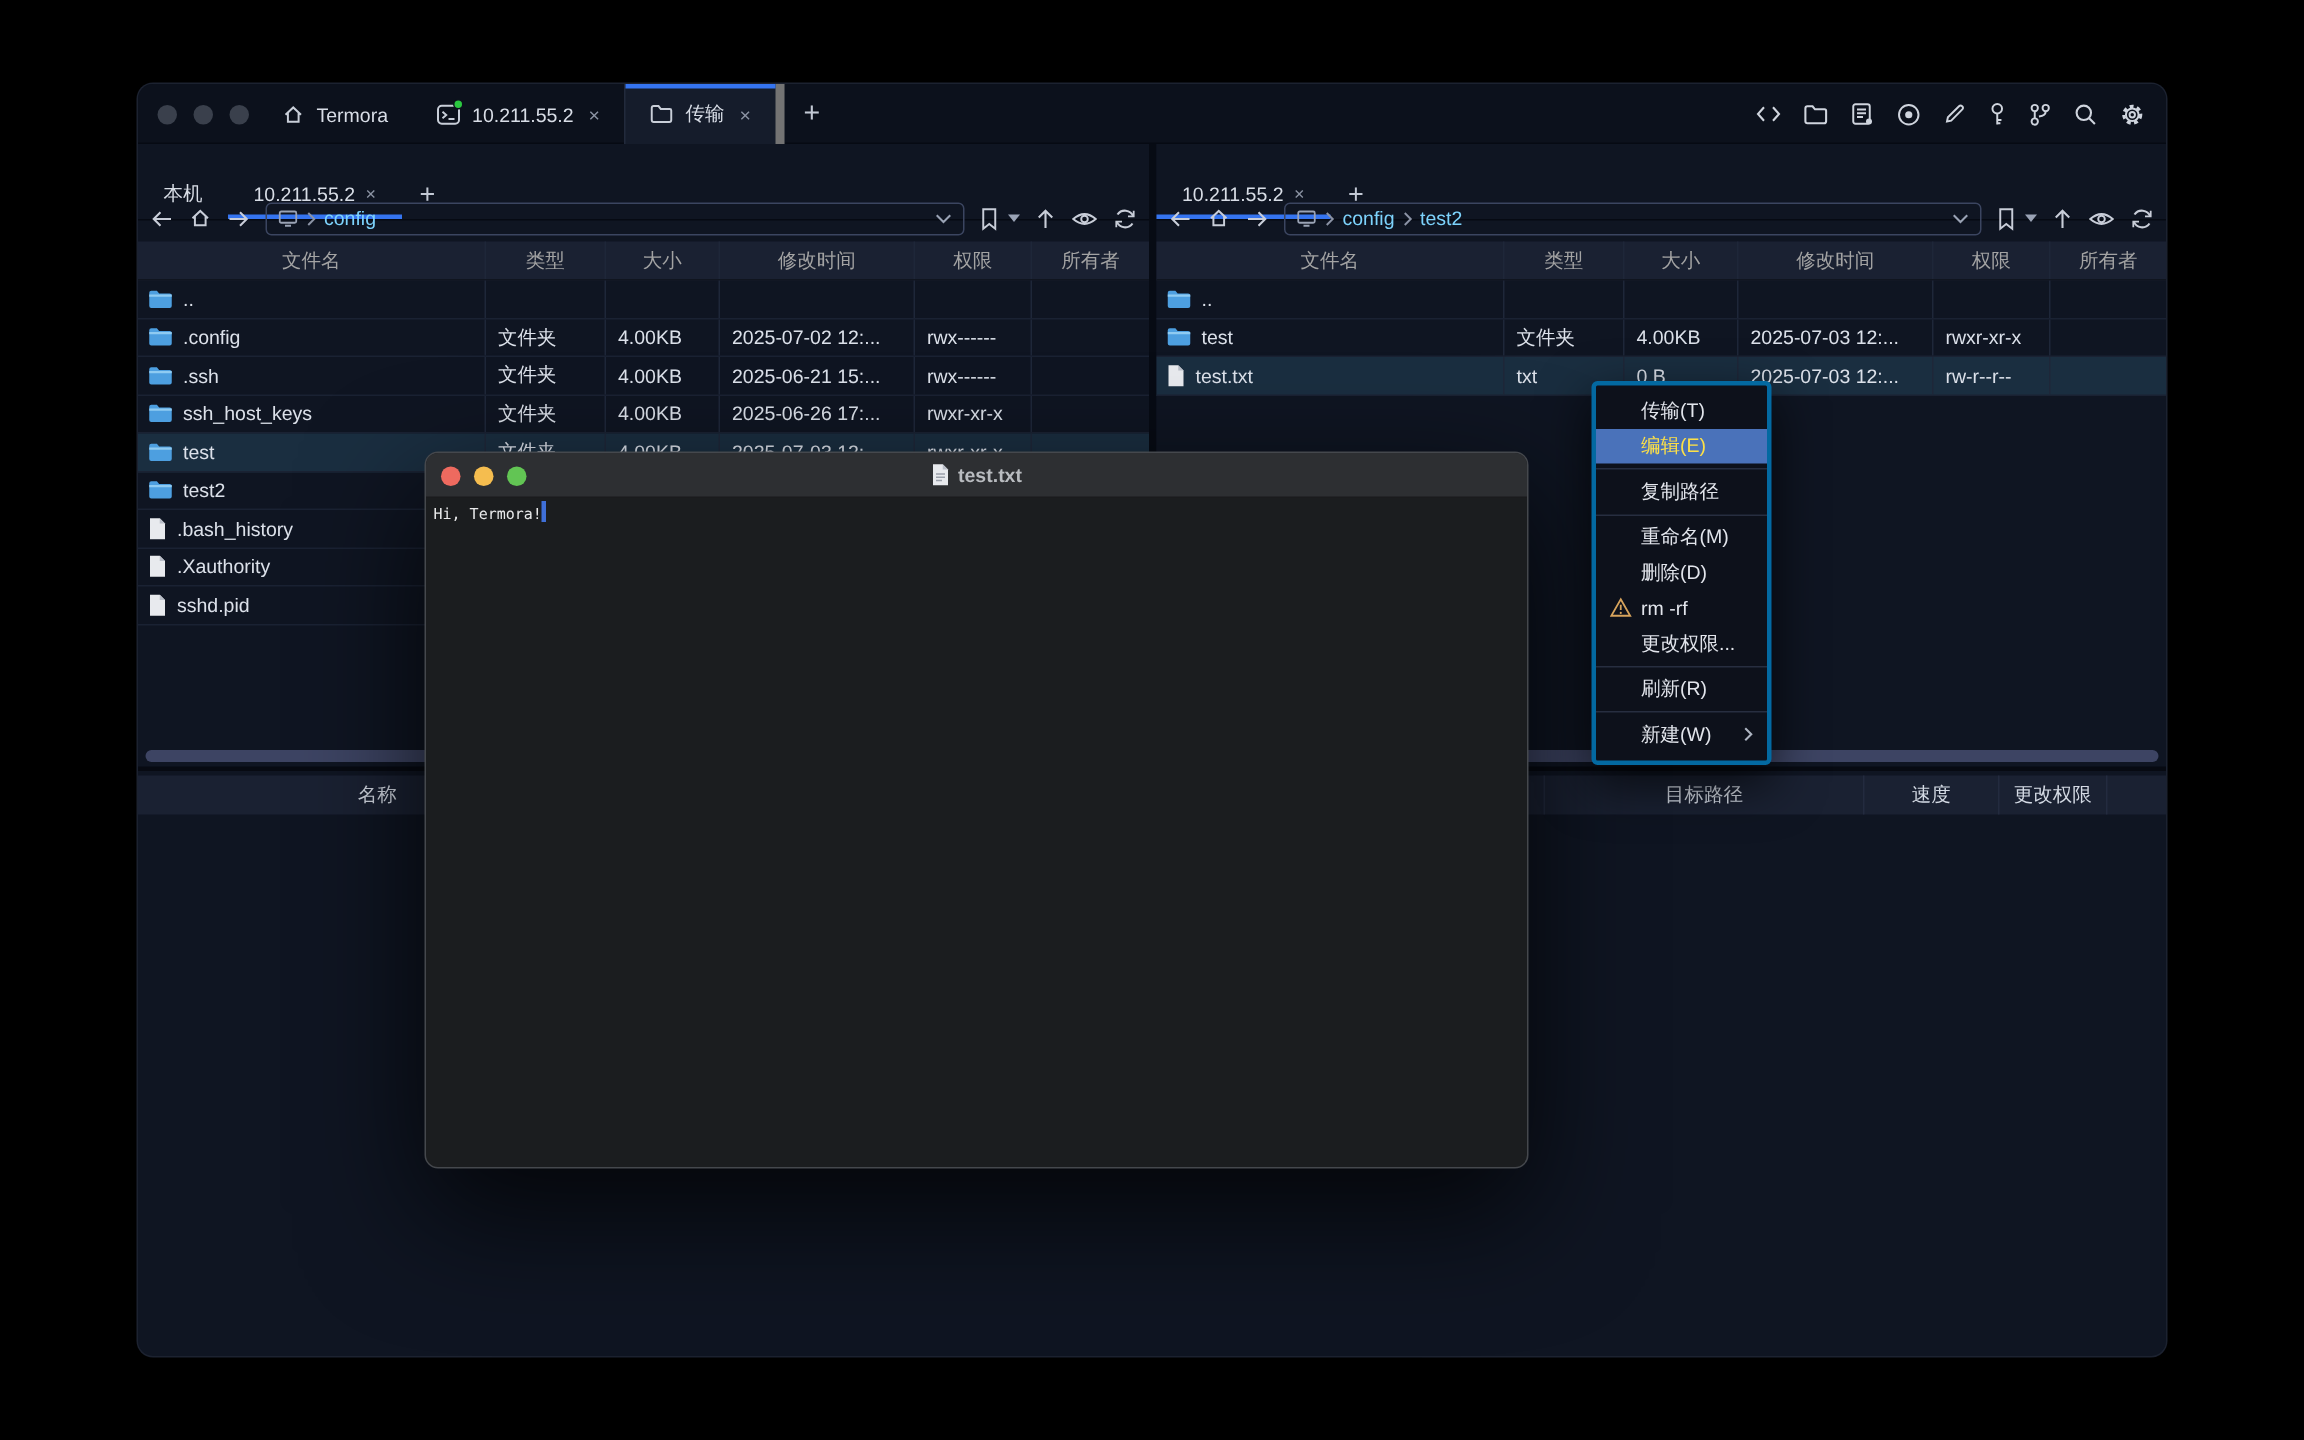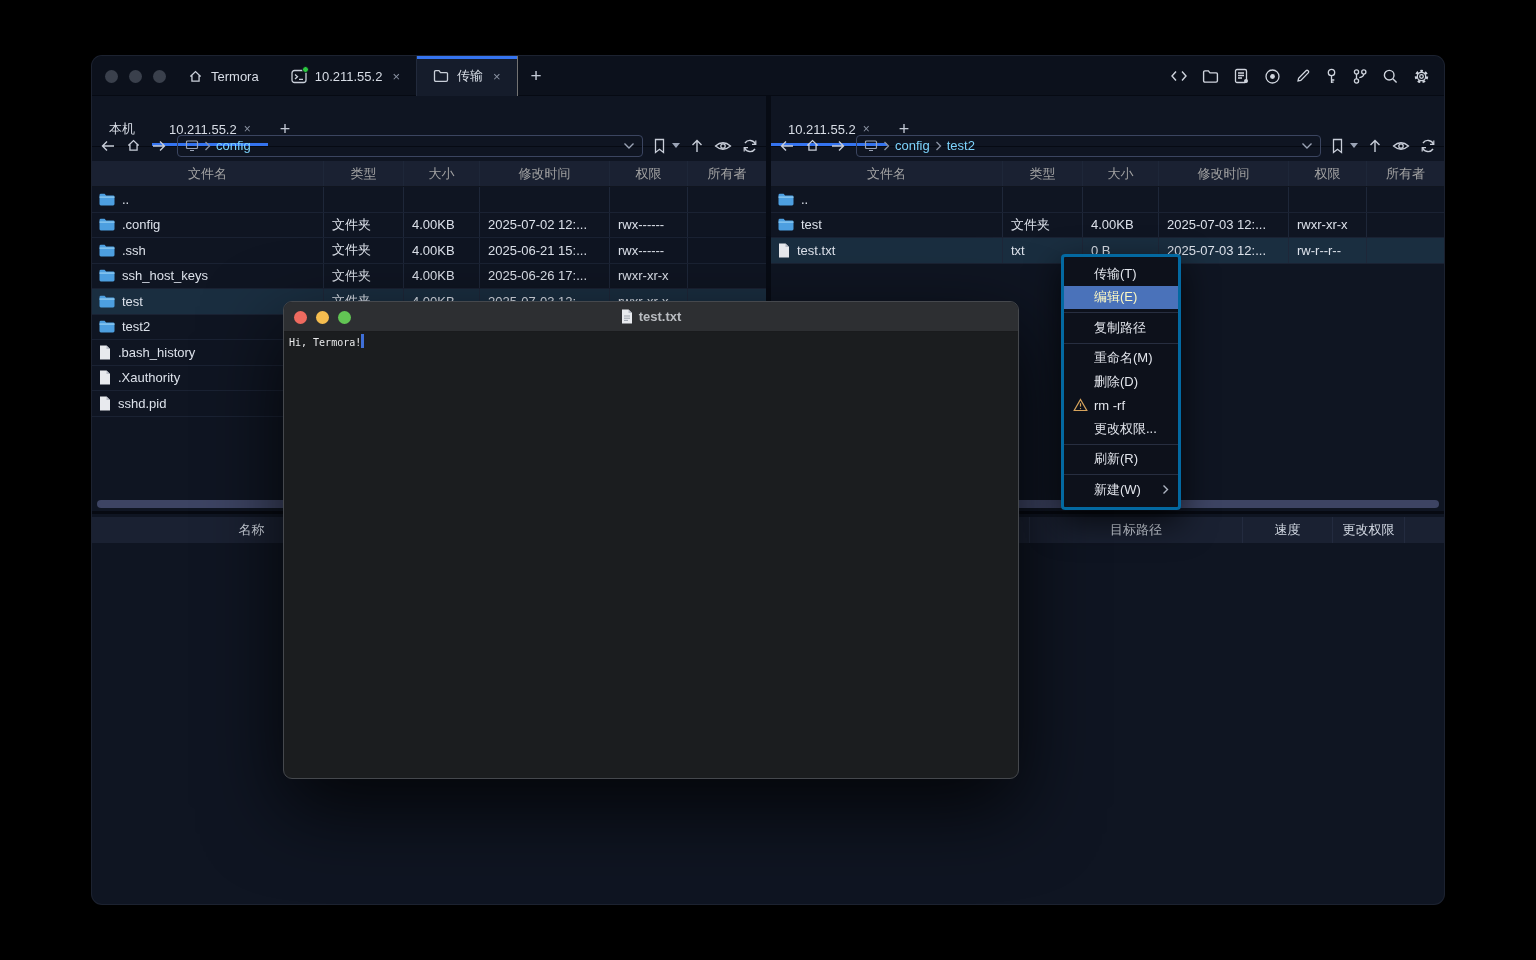--- a/index.html
+++ b/index.html
@@ -14,21 +14,21 @@
 
   
   .topbar { position:absolute; left:0; top:0; width:1352px; height:40px;
             background:#0c111c; border-bottom:1px solid #060a13; }
   .lights { position:absolute; left:13px; top:14px; display:flex; gap:11px; }
   .lights span { width:13px; height:13px; border-radius:50%; background:#3a404c; }
   .win-tabs { position:absolute; left:80px; top:0; height:40px; display:flex; align-items:stretch; }
   .wtab { display:flex; align-items:center; gap:8px; padding:0 16px; color:#d8dde6;
           font-size:13px; position:relative; }
   .wtab .close { color:#8b93a3; font-size:13px; margin-left:2px; }
-  .wtab.active { background:#151c2b; border-left:1px solid #222a3c; border-right:1px solid #737373; }
+  .wtab.active { background:#151c2b; border-left:1px solid #222a3c; border-right:6px solid #737373; }
   .wtab.active::before { content:""; position:absolute; left:0; top:0; right:0; height:3px; background:#3574f0; }
   .term-ico-wrap { position:relative; display:inline-flex; }
   .term-dot { position:absolute; right:-2px; top:-3px; width:7px; height:7px; border-radius:50%;
               background:#2bc840; border:1px solid #0c111c; }
   .wplus { display:flex; align-items:center; padding:0 13px; color:#c3c9d5; font-size:19px; font-weight:300; }
   .top-icons { position:absolute; right:14px; top:0; height:40px; display:flex; align-items:center; gap:14px; }
   .tic { display:inline-flex; }
 
   
   .panel { position:absolute; top:40px; height:417px; background:#0f1522; }
@@ -87,21 +87,21 @@
   .ebody { padding:2px 5px; font-family:"DejaVu Sans Mono", monospace; font-size:10px;
            color:#e8e9ea; line-height:17px; }
   .cursor { display:inline-block; width:3px; height:14px; background:#3f6fd8; vertical-align:-2px; }
 
   
   .cmenu { position:absolute; left:1061px; top:254px; width:120px; background:#0d111b;
            border:3px solid #0369a1; border-radius:4px; padding:5px 0;
            box-shadow:0 12px 34px rgba(0,0,0,.7); z-index:40; }
   .mi { position:relative; height:23.5px; display:flex; align-items:center;
         padding-left:30px; color:#e2e5ec; font-size:13px; }
-  .mi.hl { background:#4a72ba; color:#fef9c3; }
+  .mi.hl { background:#4a72ba; color:#fde047; }
   .mi .gicon { position:absolute; left:9px; top:4px; }
   .mi .sub { position:absolute; right:9px; display:inline-flex; }
   .msep { height:1px; background:#272e40; margin:3px 0; }
 
   svg { display:block; }
 </style>
 </head>
 <body>
 
 <div class="stage">

